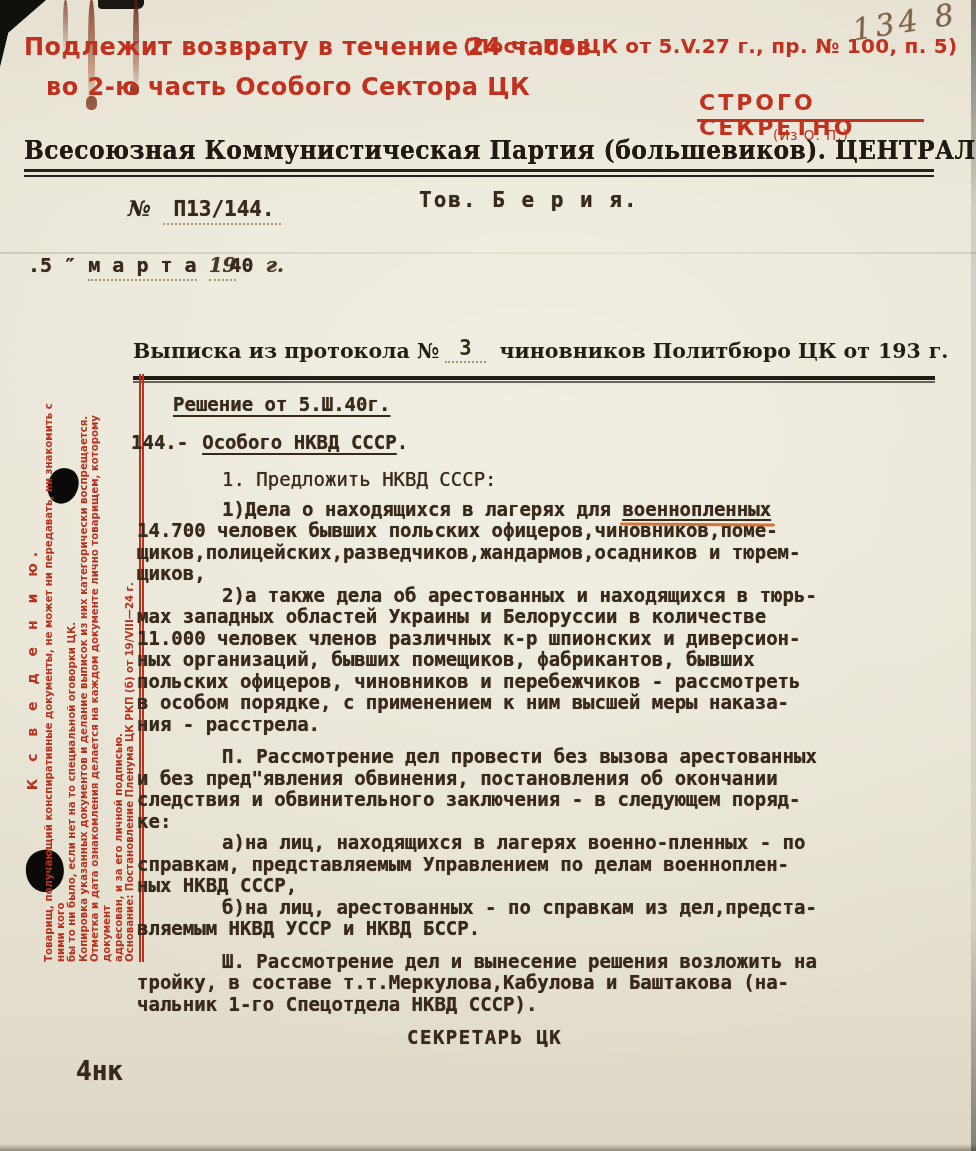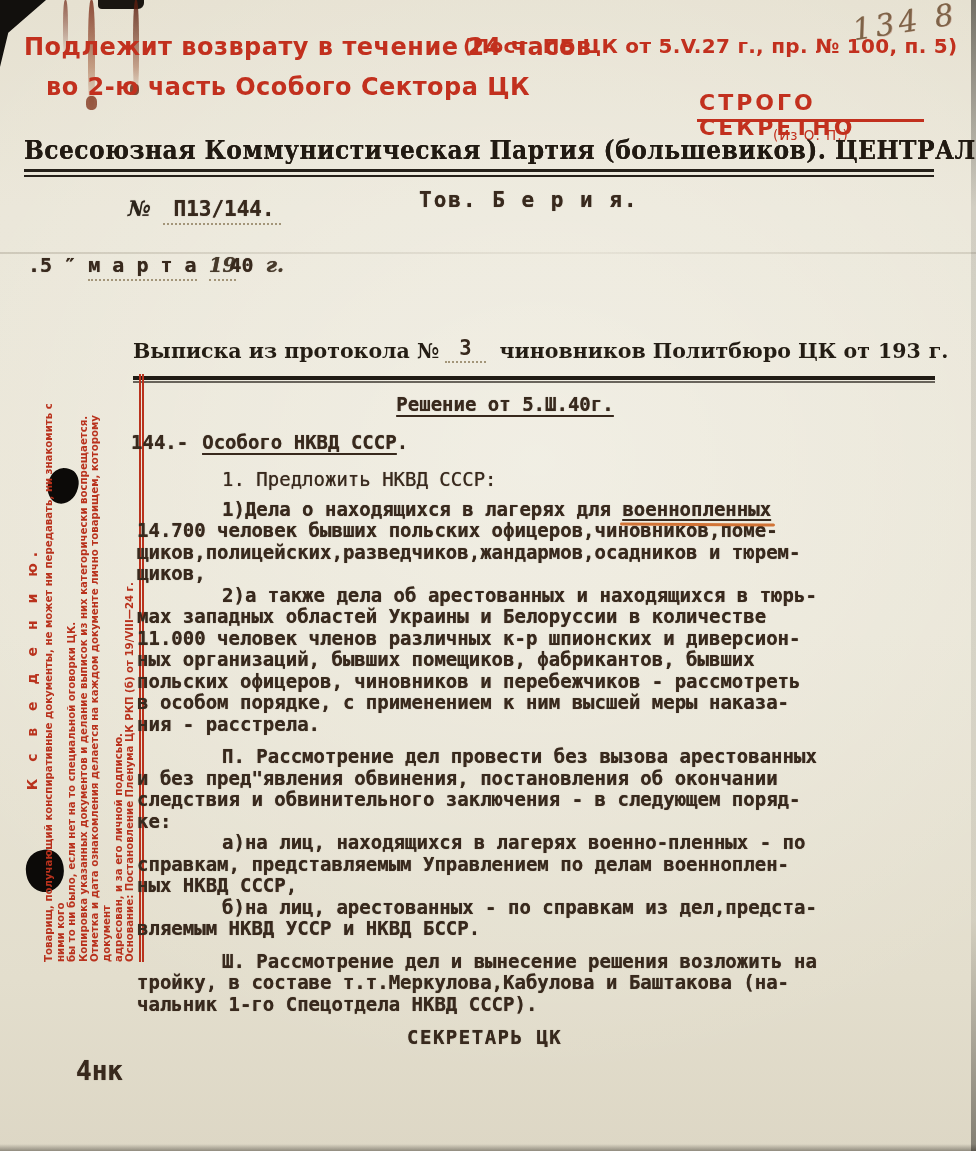--- a/index.html
+++ b/index.html
@@ -77,21 +77,21 @@
     transform:translate(-50%,-50%) rotate(-90deg);
     color:#b9321d;text-align:center;}
   .margin-note-inner .mn-title{font-weight:bold;font-size:14px;letter-spacing:6px;margin-bottom:3px;}
   .margin-note-inner .mn-body{font-weight:bold;font-size:10.2px;line-height:11.6px;white-space:pre-line;text-align:left;}
   .margin-note-inner .mn-rule{margin-top:3px;height:5px;
     background:linear-gradient(180deg,#b9321d 0 2px,transparent 2px 3px,#b9321d 3px 5px);}
 
   
   .body-text{position:absolute;left:137px;top:394px;width:700px;font-size:19px;line-height:21.5px;}
   .body-text .para{white-space:pre-line;text-indent:85px;margin:0;font-weight:bold;}
-  .decision-title{text-align:center;padding-left:36px;margin-bottom:16px;font-weight:bold;}
+  .decision-title{text-align:left;padding-left:36px;margin-bottom:16px;font-weight:bold;}
   .decision-title .u{text-decoration:underline;text-decoration-thickness:2px;text-underline-offset:4px;}
   .item-line{margin-left:-6px;margin-bottom:16px;font-weight:bold;}
   .item-line .u{text-decoration:underline;text-decoration-thickness:2px;text-underline-offset:4px;margin-left:14px;}
   .intro-line{text-indent:85px;margin-bottom:8px;}
   .gap-before{margin-top:11px !important;}
   .marked{position:relative;text-decoration:underline;text-decoration-thickness:2px;text-underline-offset:3px;}
   .marked::after{content:"";position:absolute;left:-2px;right:-4px;bottom:-6px;height:3px;
     background:rgba(205,95,25,.85);border-radius:2px;transform:rotate(.4deg);}
   .signature{margin-top:12px;padding-left:270px;font-weight:bold;letter-spacing:1.5px;}
   .footer-mark{position:absolute;left:76px;top:1056px;font-size:26px;font-weight:bold;}

